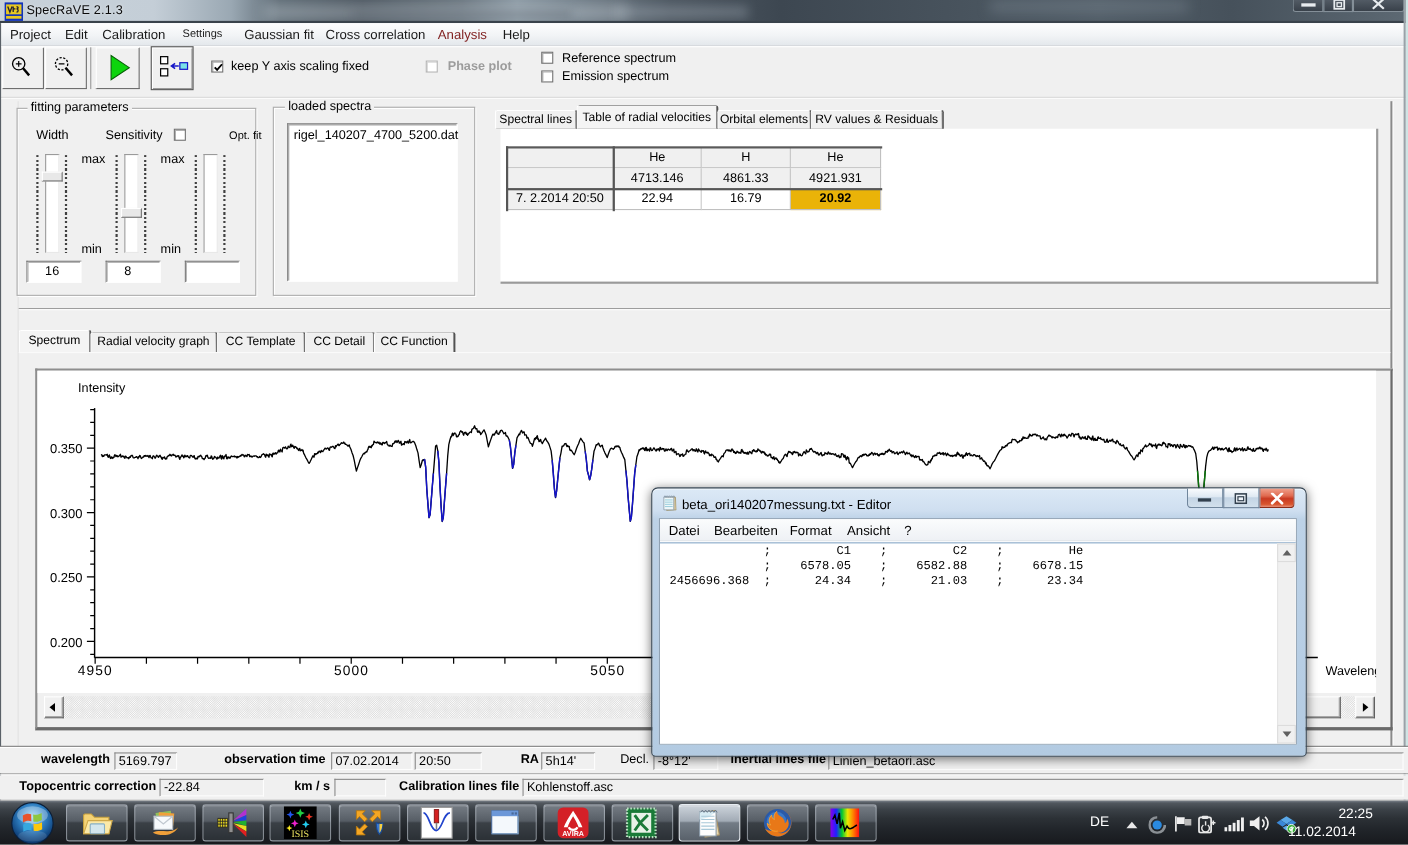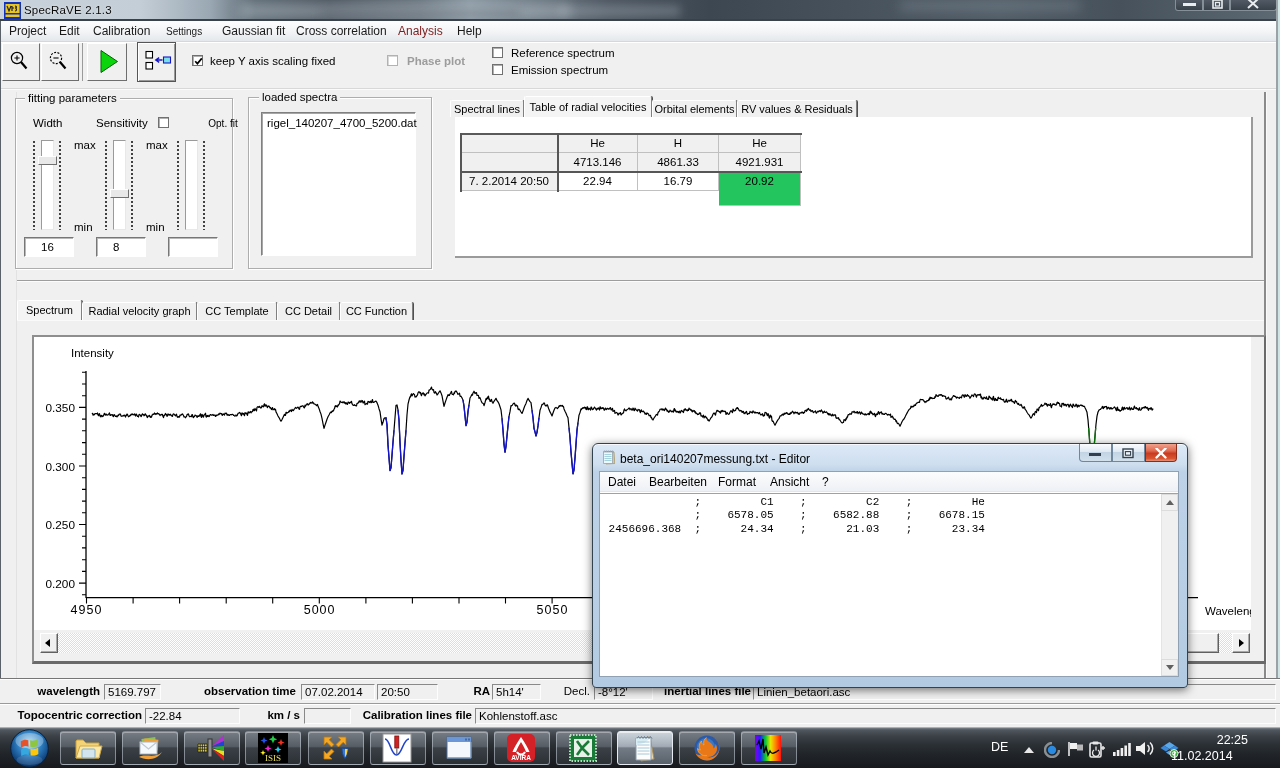--- a/index.html
+++ b/index.html
@@ -131,21 +131,21 @@
 <div class="cell" style="left:558px;top:134px;width:80px;height:19px;line-height:19px;background:#f0f0f0;">He</div>
 <div class="cell" style="left:638px;top:134px;width:81px;height:19px;line-height:19px;background:#f0f0f0;">H</div>
 <div class="cell" style="left:719px;top:134px;width:82px;height:19px;line-height:19px;background:#f0f0f0;">He</div>
 <div class="cell" style="left:461px;top:153px;width:97px;height:19px;line-height:19px;background:#f0f0f0;"></div>
 <div class="cell" style="left:558px;top:153px;width:80px;height:19px;line-height:19px;background:#f0f0f0;">4713.146</div>
 <div class="cell" style="left:638px;top:153px;width:81px;height:19px;line-height:19px;background:#f0f0f0;">4861.33</div>
 <div class="cell" style="left:719px;top:153px;width:82px;height:19px;line-height:19px;background:#f0f0f0;">4921.931</div>
 <div class="cell" style="left:461px;top:172px;width:97px;height:19px;line-height:19px;background:#f0f0f0;">7. 2.2014 20:50</div>
 <div class="cell" style="left:558px;top:172px;width:80px;height:19px;line-height:19px;background:#fff;">22.94</div>
 <div class="cell" style="left:638px;top:172px;width:81px;height:19px;line-height:19px;background:#fff;">16.79</div>
-<div class="cell" style="left:719px;top:172px;width:82px;height:34px;line-height:19px;background:#22c55e;">20.92</div>
+<div class="cell" style="left:719px;top:172px;width:82px;height:19px;line-height:19px;background:#eab308;font-weight:bold;">20.92</div>
 <div style="position:absolute;left:460px;top:132.5px;width:342px;height:2px;background:#5a5a5a;"></div>
 <div style="position:absolute;left:460px;top:133px;width:2px;height:59px;background:#565656;"></div>
 <div style="position:absolute;left:557px;top:133px;width:2px;height:59px;background:#565656;"></div>
 <div style="position:absolute;left:460px;top:171px;width:342px;height:2px;background:#565656;"></div>
 <div style="position:absolute;left:17px;top:280px;width:1247px;height:1px;background:#9d9d9d;"></div>
 <div style="position:absolute;left:17px;top:281px;width:1247px;height:1px;background:#fcfcfc;"></div>
 <div class="tab" style="left:17px;top:300px;width:65px;height:20px;line-height:19px;background:#f4f4f4;">Spectrum</div>
 <div class="tab" style="left:82px;top:302px;width:115px;height:18px;line-height:17px;">Radial velocity graph</div>
 <div class="tab" style="left:197px;top:302px;width:80px;height:18px;line-height:17px;">CC Template</div>
 <div class="tab" style="left:277px;top:302px;width:63px;height:18px;line-height:17px;">CC Detail</div>

